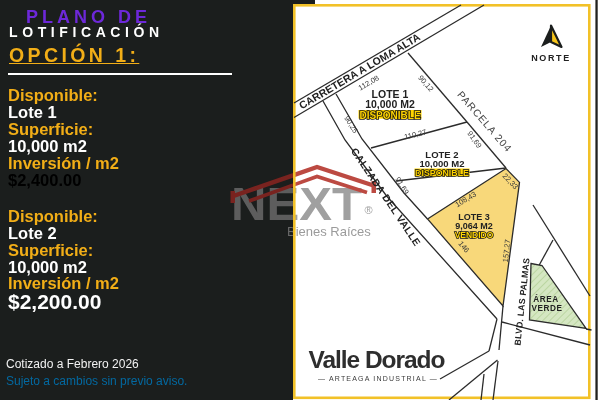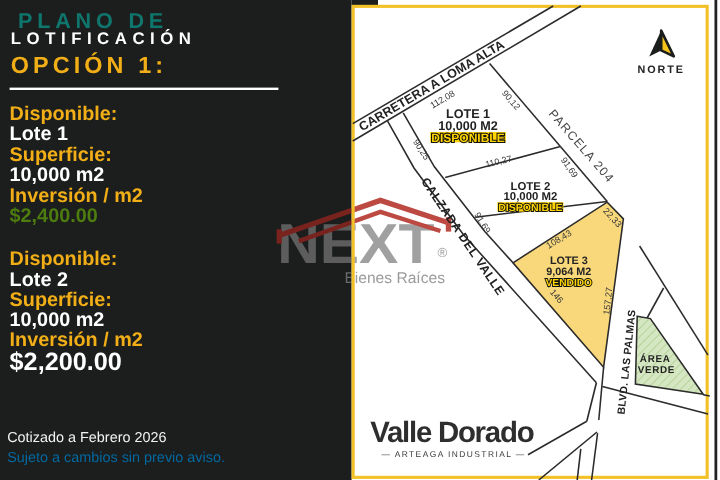--- a/index.html
+++ b/index.html
@@ -6,34 +6,34 @@
   *{-webkit-font-smoothing:antialiased;}
   body{width:600px;height:400px;position:relative;overflow:hidden;background:#ffffff;
        font-family:"Liberation Sans", sans-serif;}
   .abs{position:absolute;}
 </style>
 </head>
 <body>
 
 <div class="abs" style="left:0;top:0;width:293px;height:400px;background:#1b1e1d;"></div>
 
-<div class="abs" style="left:15px;top:7px;color:#0f766e;font-size:18px;font-weight:bold;letter-spacing:4px;">PLANO DE</div>
+<div class="abs" style="left:26px;top:7px;color:#6d28d9;font-size:18px;font-weight:bold;letter-spacing:4px;">PLANO DE</div>
 
 <div class="abs" style="left:9px;top:24px;color:#fff;font-size:14px;font-weight:bold;letter-spacing:4.6px;">LOTIFICACIÓN</div>
 
-<div class="abs" style="left:9px;top:44px;color:#f2ae17;font-size:19.5px;font-weight:bold;letter-spacing:3.4px;">OPCIÓN 1:</div>
+<div class="abs" style="left:9px;top:44px;color:#f2ae17;font-size:19.5px;font-weight:bold;letter-spacing:3.4px;text-decoration:underline;">OPCIÓN 1:</div>
 
 <div class="abs" style="left:8px;top:73px;width:224px;height:2px;background:#ffffff;"></div>
 
 <div class="abs" style="left:8px;top:86px;color:#f2ae17;font-size:16.5px;font-weight:bold;">Disponible:</div>
 <div class="abs" style="left:8px;top:103px;color:#ffffff;font-size:16.5px;font-weight:bold;">Lote 1</div>
 <div class="abs" style="left:8px;top:120px;color:#f2ae17;font-size:16.5px;font-weight:bold;">Superficie:</div>
 <div class="abs" style="left:8px;top:137px;color:#ffffff;font-size:16.5px;font-weight:bold;">10,000 m2</div>
 <div class="abs" style="left:8px;top:154px;color:#f2ae17;font-size:16.5px;font-weight:bold;">Inversión / m2</div>
-<div class="abs" style="left:8px;top:171px;color:#4d7c0f;font-size:16.5px;font-weight:bold;">$2,400.00</div>
+<div class="abs" style="left:8px;top:171px;color:#000000;font-size:16.5px;font-weight:bold;">$2,400.00</div>
 
 <div class="abs" style="left:8px;top:207px;color:#f2ae17;font-size:16.5px;font-weight:bold;">Disponible:</div>
 <div class="abs" style="left:8px;top:224px;color:#ffffff;font-size:16.5px;font-weight:bold;">Lote 2</div>
 <div class="abs" style="left:8px;top:241px;color:#f2ae17;font-size:16.5px;font-weight:bold;">Superficie:</div>
 <div class="abs" style="left:8px;top:258px;color:#ffffff;font-size:16.5px;font-weight:bold;">10,000 m2</div>
 <div class="abs" style="left:8px;top:274px;color:#f2ae17;font-size:16.5px;font-weight:bold;">Inversión / m2</div>
 <div class="abs" style="left:8px;top:290px;color:#ffffff;font-size:21px;font-weight:bold;">$2,200.00</div>
 
 <div class="abs" style="left:6px;top:357px;color:#f2f2f2;font-size:12px;">Cotizado a Febrero 2026</div>
 

